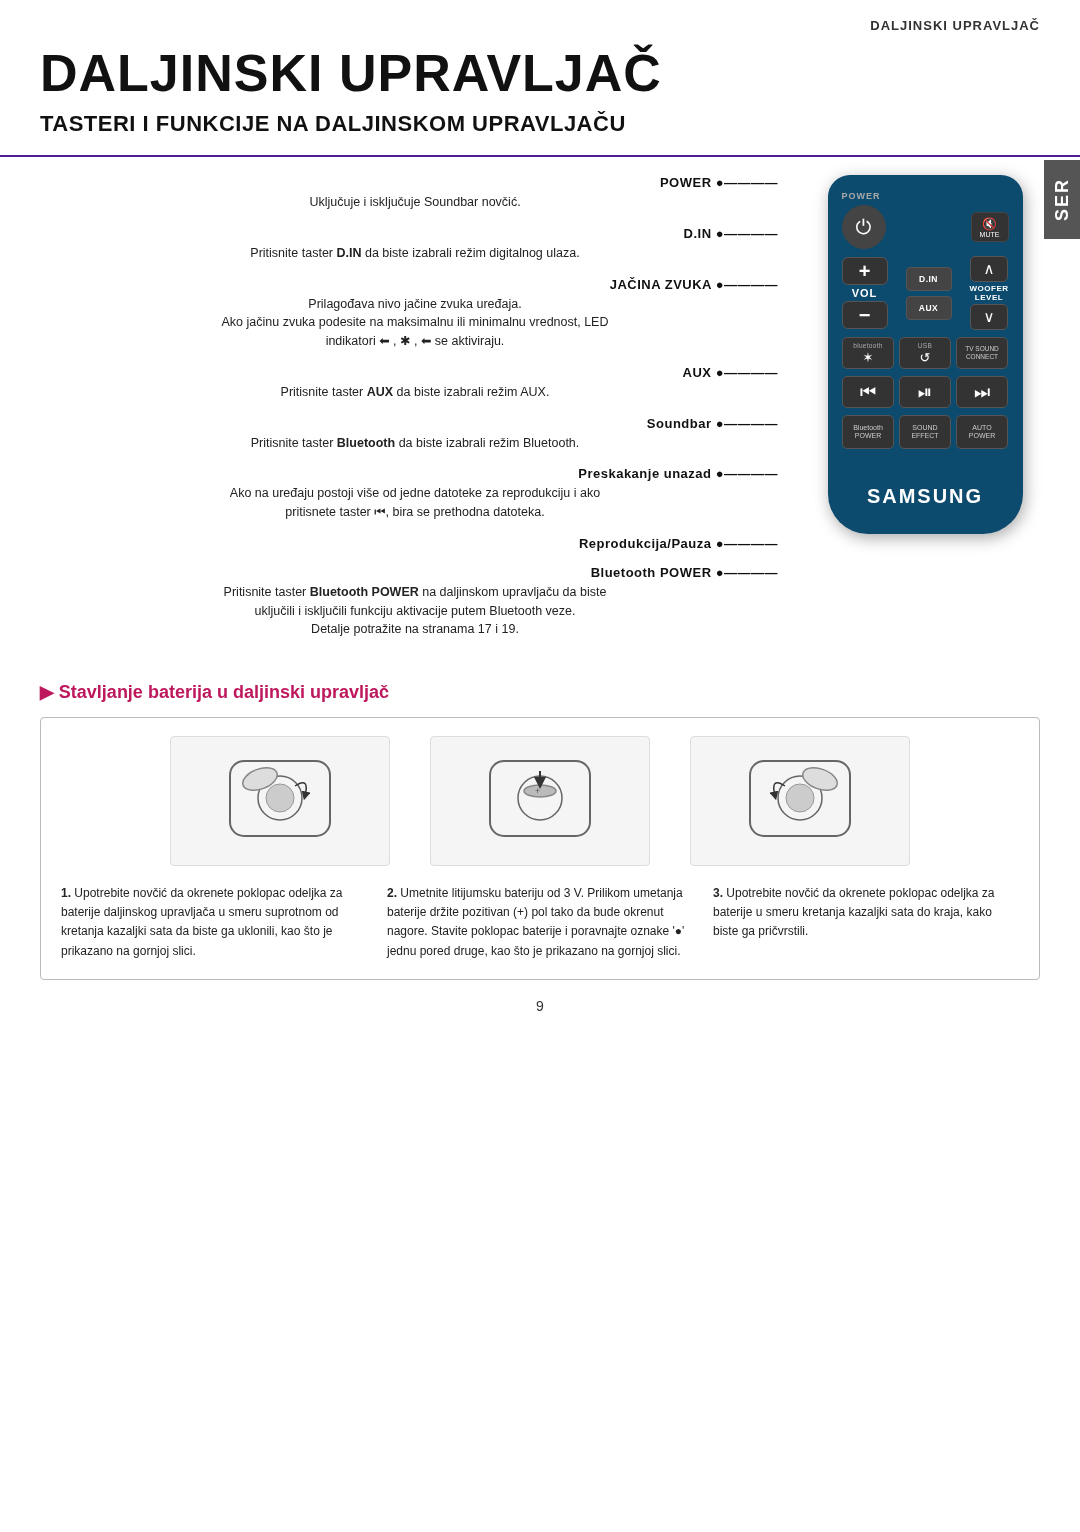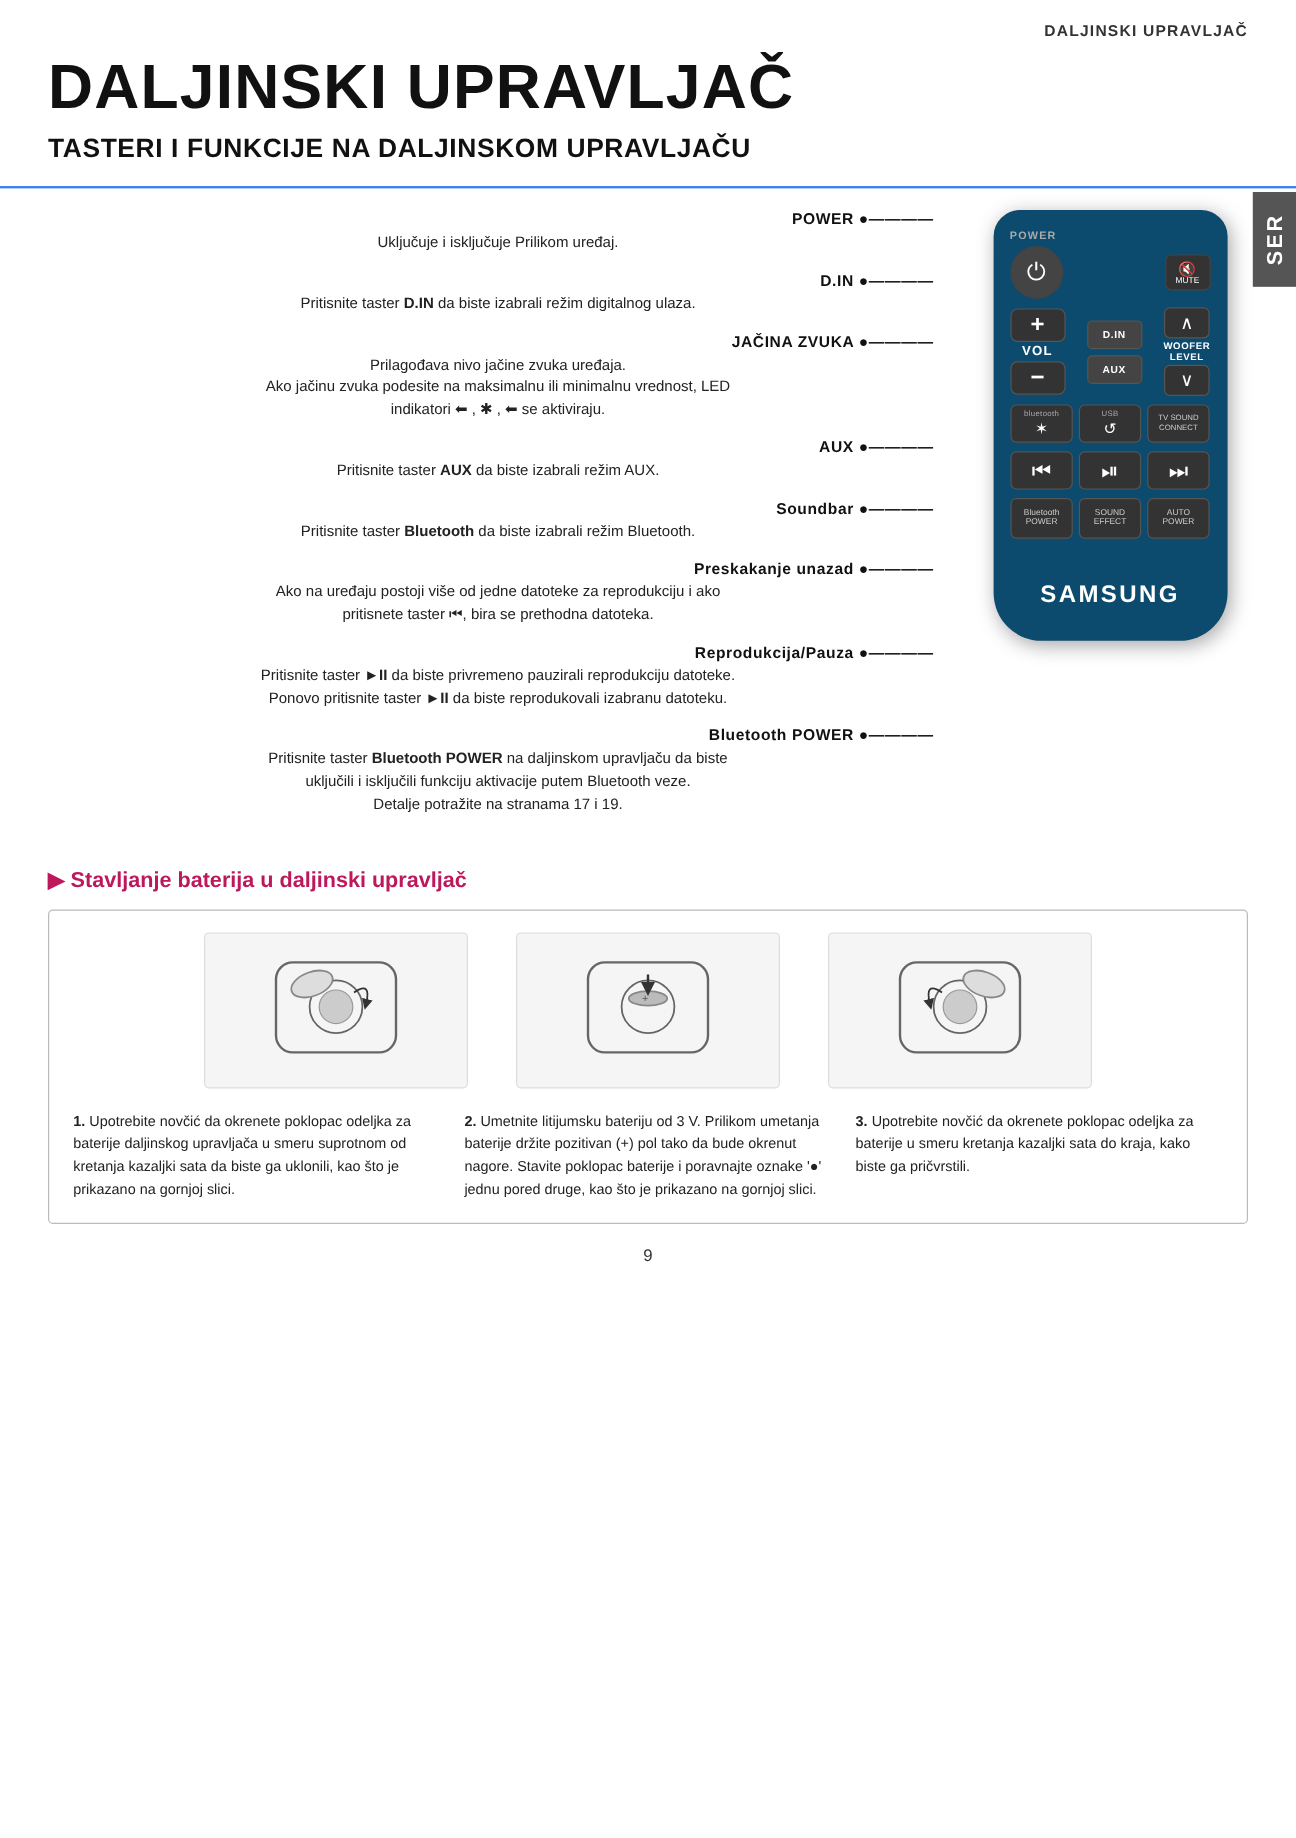--- a/index.html
+++ b/index.html
@@ -48,21 +48,21 @@
       letter-spacing: 1px;
     }
 
     
     .section-title {
       font-size: 22px;
       font-weight: 900;
       padding: 0 40px 18px 40px;
       color: #111;
       letter-spacing: 0.5px;
-      border-bottom: 2px solid #3b82f6;
+      border-bottom: 2px solid #4c1d95;
       margin-bottom: 0;
     }
 
     
     .main-content {
       display: flex;
       padding: 0 40px;
       gap: 20px;
       margin-top: 18px;
     }
@@ -415,21 +415,21 @@
 <h1 class="main-title">DALJINSKI UPRAVLJAČ</h1>
 
 <h2 class="section-title">TASTERI I FUNKCIJE NA DALJINSKOM UPRAVLJAČU</h2>
 
 <div class="main-content content-wrapper">
 
   <div class="features-list">
 
     <div class="feature-item">
       <div class="feature-title">POWER ●————</div>
-      <div class="feature-desc">Uključuje i isključuje Prilikom uređaj.</div>
+      <div class="feature-desc">Uključuje i isključuje Soundbar novčić.</div>
     </div>
 
     <div class="feature-item">
       <div class="feature-title">D.IN ●————</div>
       <div class="feature-desc">Pritisnite taster <b>D.IN</b> da biste izabrali režim digitalnog ulaza.</div>
     </div>
 
     <div class="feature-item">
       <div class="feature-title">JAČINA ZVUKA ●————</div>
       <div class="feature-desc">
@@ -452,24 +452,20 @@
     <div class="feature-item">
       <div class="feature-title">Preskakanje unazad ●————</div>
       <div class="feature-desc">
         Ako na uređaju postoji više od jedne datoteke za reprodukciju i ako<br>
         pritisnete taster ⏮, bira se prethodna datoteka.
       </div>
     </div>
 
     <div class="feature-item">
       <div class="feature-title">Reprodukcija/Pauza ●————</div>
-      <div class="feature-desc">
-        Pritisnite taster <b>►II</b> da biste privremeno pauzirali reprodukciju datoteke.<br>
-        Ponovo pritisnite taster <b>►II</b> da biste reprodukovali izabranu datoteku.
-      </div>
     </div>
 
     <div class="feature-item">
       <div class="feature-title">Bluetooth POWER ●————</div>
       <div class="feature-desc">
         Pritisnite taster <b>Bluetooth POWER</b> na daljinskom upravljaču da biste<br>
         uključili i isključili funkciju aktivacije putem Bluetooth veze.<br>
         Detalje potražite na stranama 17 i 19.
       </div>
     </div>

